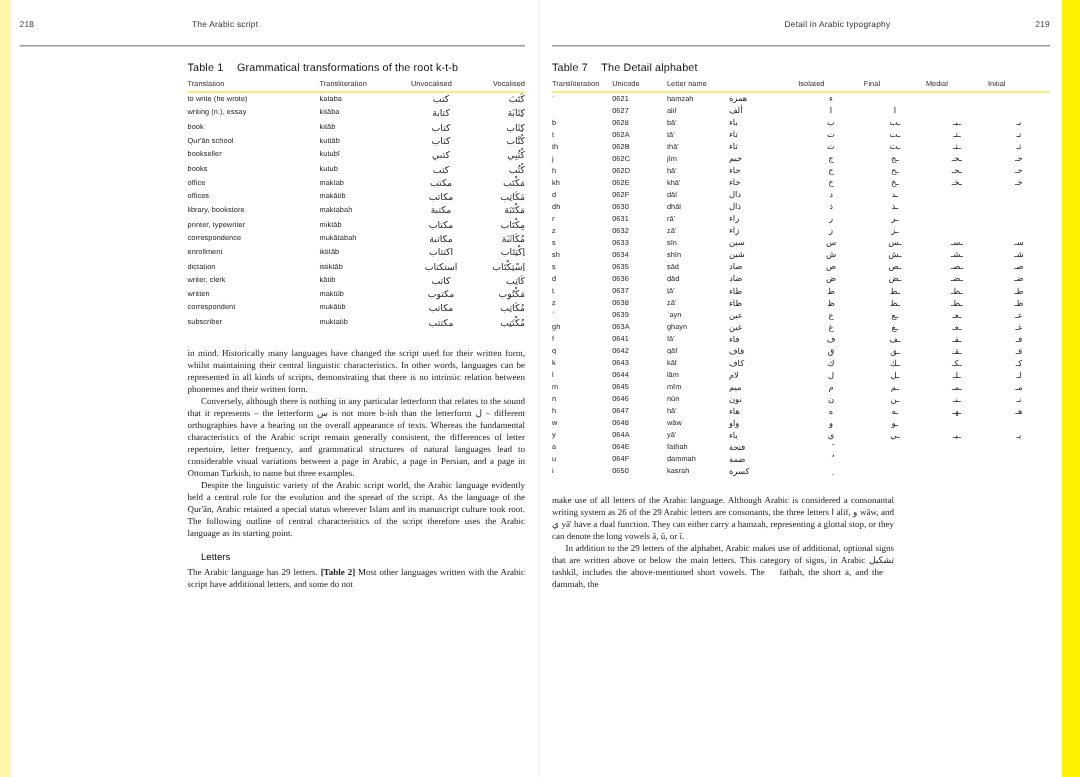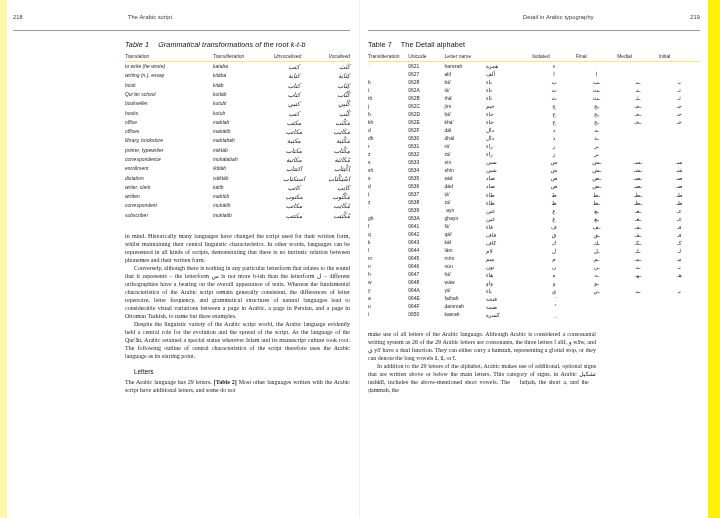--- a/index.html
+++ b/index.html
@@ -28,21 +28,21 @@
   .page-left .runhead .folio{left:0;}
   .page-left .runhead .title{left:115px;}
   .page-right .runhead .title{left:155px;}
   .page-right .runhead .folio{right:8px;}
   .rule{height:1px;background:#9a9a9a;margin-top:1px;}
   .page-left .rule{margin-left:0;width:337px;}
   .page-right .rule{margin-left:0;width:332px;}
 
   
   .table-block{margin-top:9px;}
-  .page-left .table-block{margin-left:112px;width:225px;font-style:italic;}
+  .page-left .table-block{margin-left:112px;width:225px;}
   .page-right .table-block{margin-left:0px;width:332px;}
   .tbl-caption{font-size:7.2px;color:#111;margin-bottom:5px;letter-spacing:.1px;}
   .tbl-caption .num{margin-right:7px;}
   table{border-collapse:collapse;width:100%;}
   th{font-size:4.9px;font-weight:normal;color:#2a2a2a;text-align:left;
      padding:0 0 2px 0;border-bottom:1.4px solid #ffe95c;letter-spacing:.05px;}
   td{font-size:4.9px;color:#222;padding:1.15px 0;vertical-align:middle;letter-spacing:.05px;}
   .ar{font-family:"DejaVu Sans", sans-serif;font-size:5.6px;direction:rtl;color:#1c1c1c;}
   .ar-big{font-family:"DejaVu Sans", sans-serif;font-size:6.2px;direction:rtl;color:#1c1c1c;}
 

